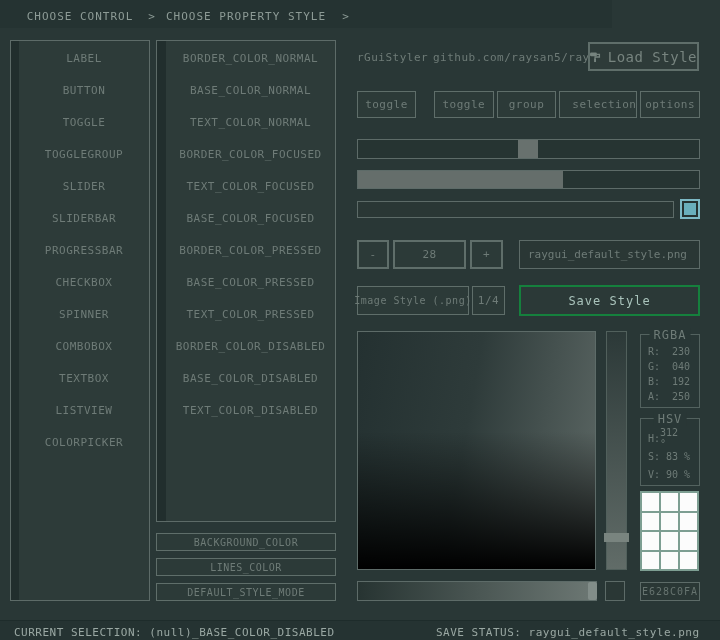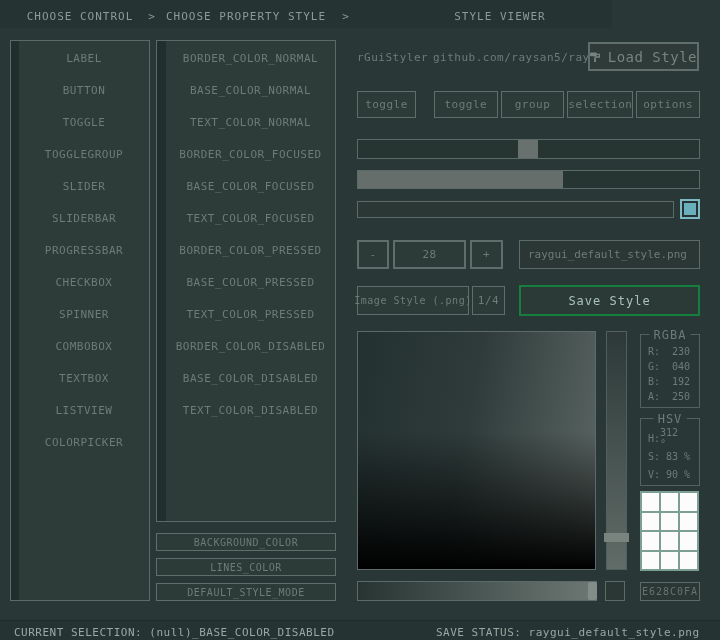--- a/index.html
+++ b/index.html
@@ -65,21 +65,20 @@
     display:flex;align-items:center;padding-left:8px;cursor:text;white-space:nowrap;}
 </style>
 </head>
 <body>
 
 <div class="abs topbar">
   <span class="tb-text" style="left:10px;width:140px;">CHOOSE CONTROL</span>
   <span class="tb-text" style="left:146px;width:12px;">&gt;</span>
   <span class="tb-text" style="left:156px;width:180px;">CHOOSE PROPERTY STYLE</span>
   <span class="tb-text" style="left:340px;width:12px;">&gt;</span>
-  <span class="tb-text" style="left:345px;width:310px;">STYLE VIEWER</span>
 </div>
 
 <div class="abs listview" style="left:10px;top:40px;width:140px;height:561px;">
   <div class="lv-scroll"></div>
   <div class="lv-items">
     <div class="lv-item">LABEL</div>
     <div class="lv-item">BUTTON</div>
     <div class="lv-item">TOGGLE</div>
     <div class="lv-item">TOGGLEGROUP</div>
     <div class="lv-item">SLIDER</div>
@@ -94,22 +93,22 @@
   </div>
 </div>
 
 <div class="abs listview" style="left:156px;top:40px;width:180px;height:482px;">
   <div class="lv-scroll" style="width:9px;"></div>
   <div class="lv-items" style="left:9px;">
     <div class="lv-item">BORDER_COLOR_NORMAL</div>
     <div class="lv-item">BASE_COLOR_NORMAL</div>
     <div class="lv-item">TEXT_COLOR_NORMAL</div>
     <div class="lv-item">BORDER_COLOR_FOCUSED</div>
+    <div class="lv-item">TEXT_COLOR_FOCUSED</div>
     <div class="lv-item">BASE_COLOR_FOCUSED</div>
-    <div class="lv-item">TEXT_COLOR_FOCUSED</div>
     <div class="lv-item">BORDER_COLOR_PRESSED</div>
     <div class="lv-item">BASE_COLOR_PRESSED</div>
     <div class="lv-item">TEXT_COLOR_PRESSED</div>
     <div class="lv-item">BORDER_COLOR_DISABLED</div>
     <div class="lv-item">BASE_COLOR_DISABLED</div>
     <div class="lv-item">TEXT_COLOR_DISABLED</div>
   </div>
 </div>
 
 <div class="abs btn" style="left:156px;top:533px;width:180px;height:18px;font-size:10px;">BACKGROUND_COLOR</div>
@@ -125,21 +124,21 @@
     <path d="M11 4 h4 v4 h-7 v2" stroke="#77847f" stroke-width="2" fill="none"></path>
     <rect x="6.5" y="10" width="3" height="6" fill="#77847f"></rect>
   </svg>
   <span>Load Style</span>
 </div>
 
 <div class="abs btn" style="left:357px;top:91px;width:59px;height:27px;">toggle</div>
 <div class="abs" style="left:434px;top:91px;width:266px;height:27px;display:flex;gap:3px;">
   <div class="btn" style="width:64px;">toggle</div>
   <div class="btn" style="width:64px;">group</div>
-  <div class="btn" style="width:64px;">selection</div>
+  <div class="btn" style="width:64px;padding-left:12px;">selection</div>
   <div class="btn" style="width:64px;">options</div>
 </div>
 
 <div class="abs track" style="left:357px;top:139px;width:343px;height:20px;">
   <div class="slider-handle" style="left: 47%;"></div>
 </div>
 
 <div class="abs track" style="left:357px;top:170px;width:343px;height:19px;">
   <div class="bar-fill" style="width: 60%;"></div>
 </div>

